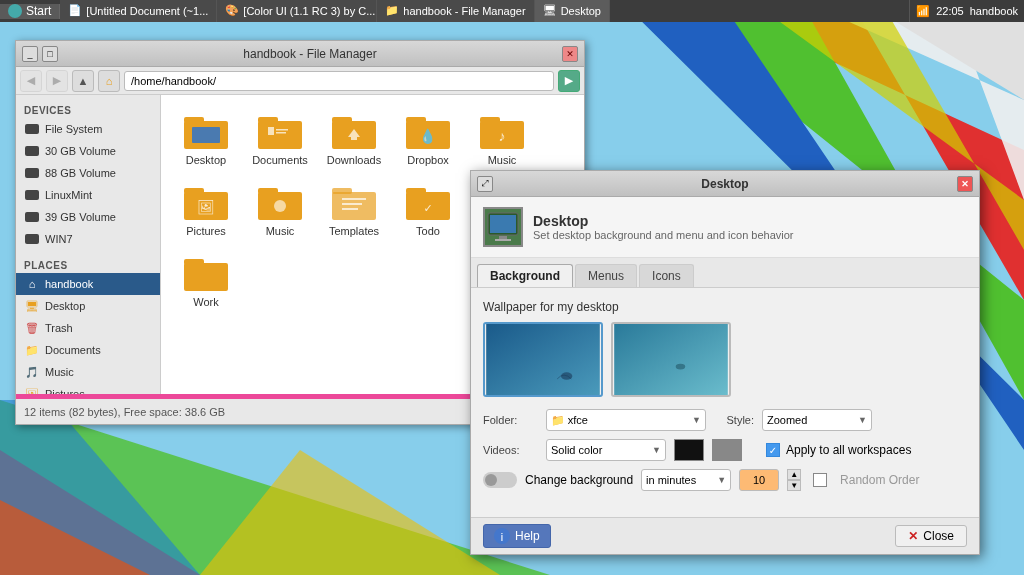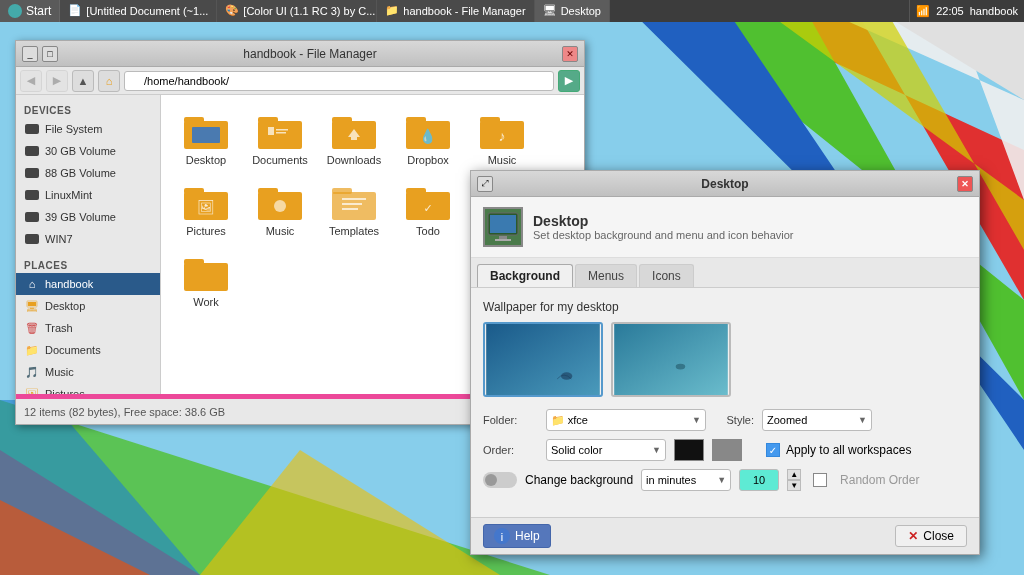--- a/index.html
+++ b/index.html
@@ -35,21 +35,21 @@
       height: 22px;
       background: #3c3c3c;
       display: flex;
       align-items: center;
       z-index: 100;
     }
     .taskbar-start {
       background: #5a5a5a;
       color: white;
       padding: 2px 8px;
-      height: 22px;
+      height: 15px;
       display: flex;
       align-items: center;
       gap: 4px;
       cursor: pointer;
       border-right: 1px solid #666;
     }
     .taskbar-start .start-icon {
       width: 14px;
       height: 14px;
       background: #4aa;
@@ -166,21 +166,21 @@
       font-size: 11px;
       color: #555;
     }
     .toolbar-btn.disabled { opacity: 0.4; cursor: default; }
     .address-bar {
       flex: 1;
       height: 20px;
       border: 1px solid #bbb;
       background: white;
       border-radius: 3px;
-      padding: 0 19px;
+      padding: 0 6px;
       font-size: 11px;
       display: flex;
       align-items: center;
     }
     .addr-go {
       width: 22px; height: 22px;
       background: #5a8;
       border: 1px solid #4a7;
       border-radius: 3px;
       display: flex;
@@ -480,21 +480,21 @@
       background: #4499ee;
       border-color: #3388dd;
       color: white;
       font-size: 10px;
     }
     .number-input {
       width: 40px;
       height: 22px;
       border: 1px solid #bbb;
       border-radius: 3px;
-      background: #5eead4;
+      background: #fdba74;
       font-size: 11px;
       text-align: center;
       display: flex;
       align-items: center;
       justify-content: center;
     }
     .spinner-btns {
       display: flex;
       flex-direction: column;
     }
@@ -909,21 +909,21 @@
           <span>📁 <span>xfce</span></span>
           <span class="arrow">▼</span>
         </div>
         <span class="form-label" style="width:40px; text-align:right;">Style:</span>
         <div class="form-select select-style">
           <span>Zoomed</span>
           <span class="arrow">▼</span>
         </div>
       </div>
       <div class="form-row">
-        <span class="form-label">Order:</span>
+        <span class="form-label">Videos:</span>
         <div class="form-select select-color">
           <span>Solid color</span>
           <span class="arrow">▼</span>
         </div>
         <div class="color-swatch color-swatch-black"></div>
         <div class="color-swatch-gray"></div>
         <div style="margin-left:16px; display:flex; align-items:center; gap:6px;">
           <div class="checkbox checked">✓</div>
           <span>Apply to all workspaces</span>
         </div>

